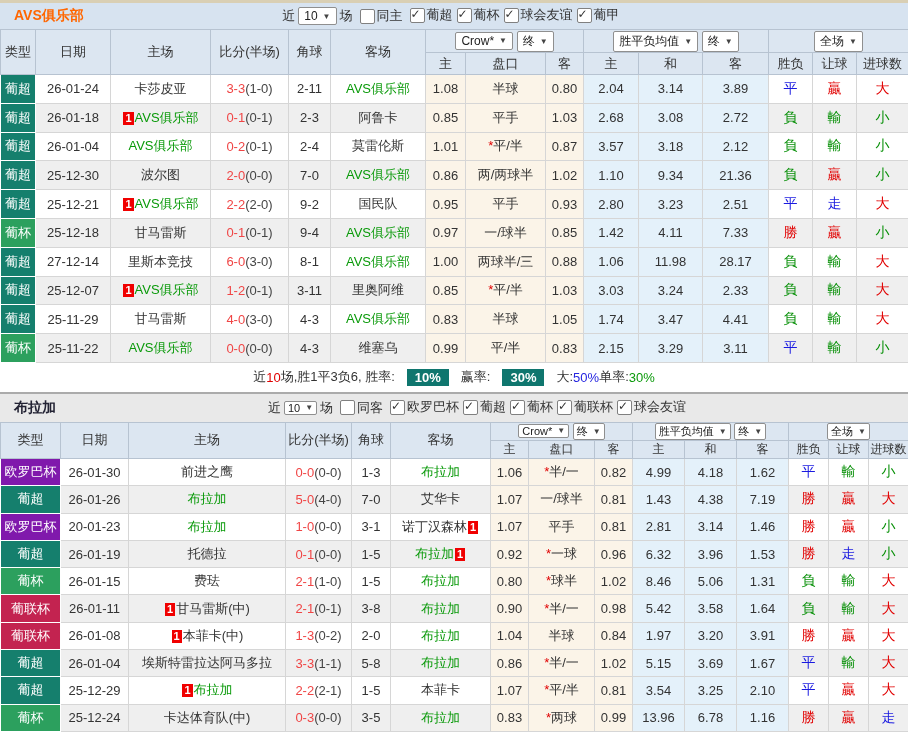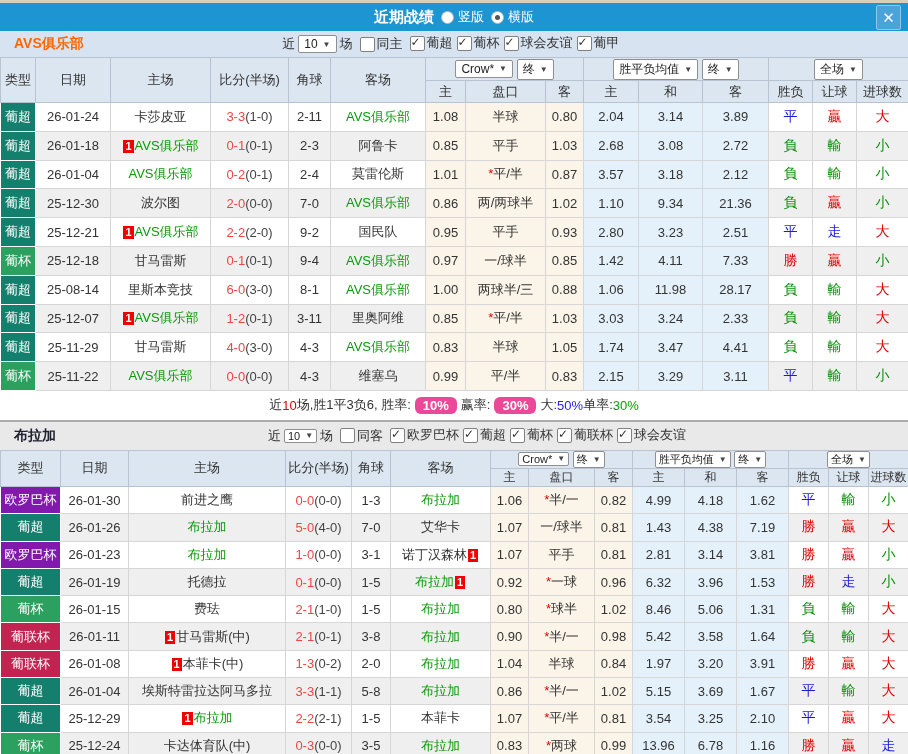--- a/index.html
+++ b/index.html
@@ -47,42 +47,28 @@
   td.type{color:#fff;border-color:#fff;font-size:13px;}
   .name{color:#333;} .name.featured{color:#0a9a0a;}
   .ft{color:#f04545;} .ht{color:#444;}
   .badge1{background:#f00000;color:#fff;font-size:11px;line-height:13px;display:inline-block;
           padding:0 2px;font-weight:bold;margin:0 1px;}
   .star{color:#e00000;}
   td.res{font-size:14px;}
   td.r{color:#e10000;} td.g{color:#089008;} td.b{color:#1a1ae0;}
   .summary{height:29px;display:flex;align-items:center;justify-content:center;font-size:13px;
            color:#333;background:#fff;}
-  .s-badge{background:#ec4899;color:#fff;font-weight:bold;padding:1px 8px;margin:0 4px;border-radius:6px;}
+  .s-badge{background:#0f766e;color:#fff;font-weight:bold;padding:1px 8px;margin:0 12px;}
   .s-red{color:#e00000;} .s-blue{color:#2525e0;} .s-green{color:#0a9a0a;}
 </style>
 </head>
 <body>
 
 <div class="app">
   <div class="top-strip"></div>
-  <div class="titlebar">
-    <span class="tb-title">近期战绩</span>
-    <label class="radio-opt">
-      <span class="radio" id="radio-v"></span>
-      <span>竖版</span>
-    </label>
-    <label class="radio-opt">
-      <span class="radio checked" id="radio-h"></span>
-      <span>横版</span>
-    </label>
-    <div class="close-btn">
-      <span>✕</span>
-    </div>
-  </div>
   <div id="sections">
   <div class="section sec0">
     <div class="filter-row">
       <span class="team-name" style="color: rgb(255, 102, 0);">AVS俱乐部</span>
       <div class="filters">
         <span>近</span>
         <span class="sel">
           <span>10</span>
               <span class="arr">▼</span>
         </span>
@@ -275,21 +261,21 @@
     <td class="blue">1.42</td>
     <td class="blue">4.11</td>
     <td class="blue">7.33</td>
     <td class="base res r">勝</td>
     <td class="base res r">贏</td>
     <td class="base res g">小</td>
   </tr>
 
   <tr>
     <td class="type" style="background: rgb(21, 127, 109);">葡超</td>
-    <td class="base">25-08-14</td>
+    <td class="base">27-12-14</td>
     <td class="base team"><span class="name">里斯本竞技</span></td>
     <td class="base score"><span class="ft">6-0</span><span class="ht">(3-0)</span></td>
     <td class="base">8-1</td>
     <td class="base team"><span class="name featured">AVS俱乐部</span></td>
     <td class="cream">1.00</td>
     <td class="cream">两球半/三</td>
     <td class="cream">0.88</td>
     <td class="blue">1.06</td>
     <td class="blue">11.98</td>
     <td class="blue">28.17</td>
@@ -496,31 +482,31 @@
     <td class="blue">1.43</td>
     <td class="blue">4.38</td>
     <td class="blue">7.19</td>
     <td class="base res r">勝</td>
     <td class="base res r">贏</td>
     <td class="base res r">大</td>
   </tr>
 
   <tr>
     <td class="type" style="background: rgb(128, 25, 172);">欧罗巴杯</td>
-    <td class="base">26-01-23</td>
+    <td class="base">20-01-23</td>
     <td class="base team"><span class="name featured">布拉加</span></td>
     <td class="base score"><span class="ft">1-0</span><span class="ht">(0-0)</span></td>
     <td class="base">3-1</td>
     <td class="base team"><span class="name">诺丁汉森林</span><span class="badge1">1</span></td>
     <td class="cream">1.07</td>
     <td class="cream">平手</td>
     <td class="cream">0.81</td>
     <td class="blue">2.81</td>
     <td class="blue">3.14</td>
-    <td class="blue">3.81</td>
+    <td class="blue">1.46</td>
     <td class="base res r">勝</td>
     <td class="base res r">贏</td>
     <td class="base res g">小</td>
   </tr>
 
   <tr>
     <td class="type" style="background: rgb(21, 127, 109);">葡超</td>
     <td class="base">26-01-19</td>
     <td class="base team"><span class="name">托德拉</span></td>
     <td class="base score"><span class="ft">0-1</span><span class="ht">(0-0)</span></td>

